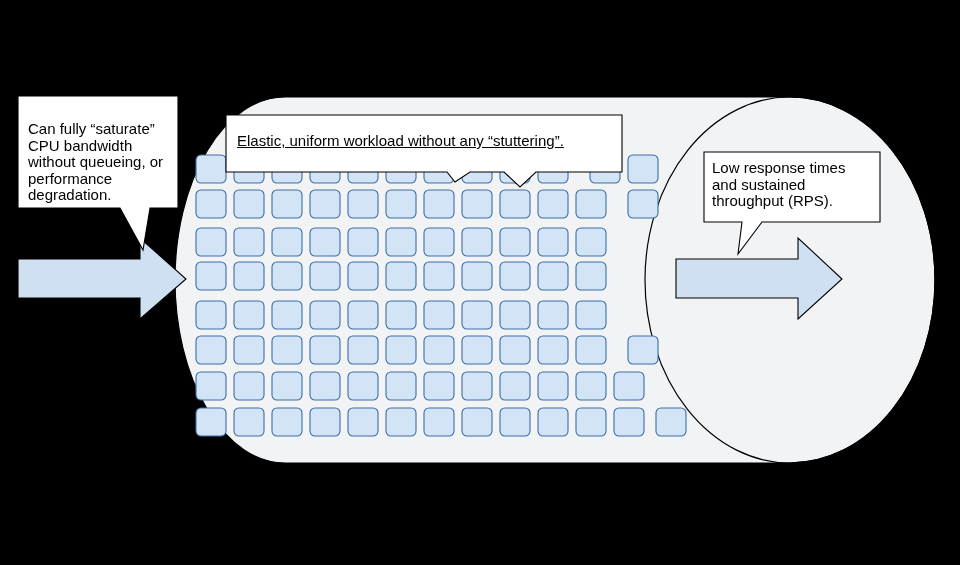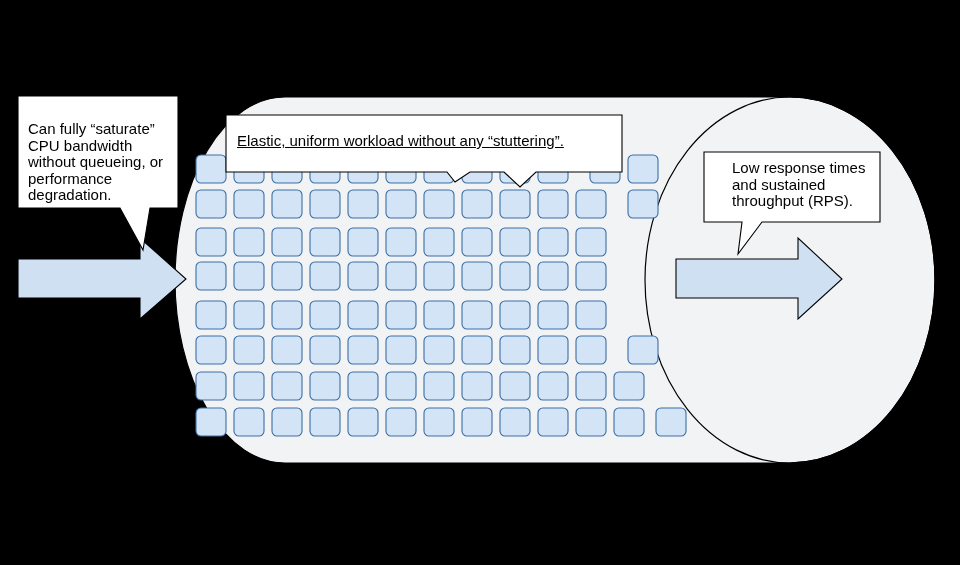--- a/index.html
+++ b/index.html
@@ -42,21 +42,20 @@
   #callout-center-text {
     left: 237px;
     top: 133px;
     width: 370px;
     text-decoration: underline;
   }
   #callout-right-text {
     left: 712px;
     top: 160px;
     width: 160px;
-    margin-left: 20px;
   }
 </style>
 </head>
 <body>
 
 <div id="stage">
 
   <svg class="layer" viewBox="0 0 960 565" xmlns="http://www.w3.org/2000/svg">
 
     <g>

